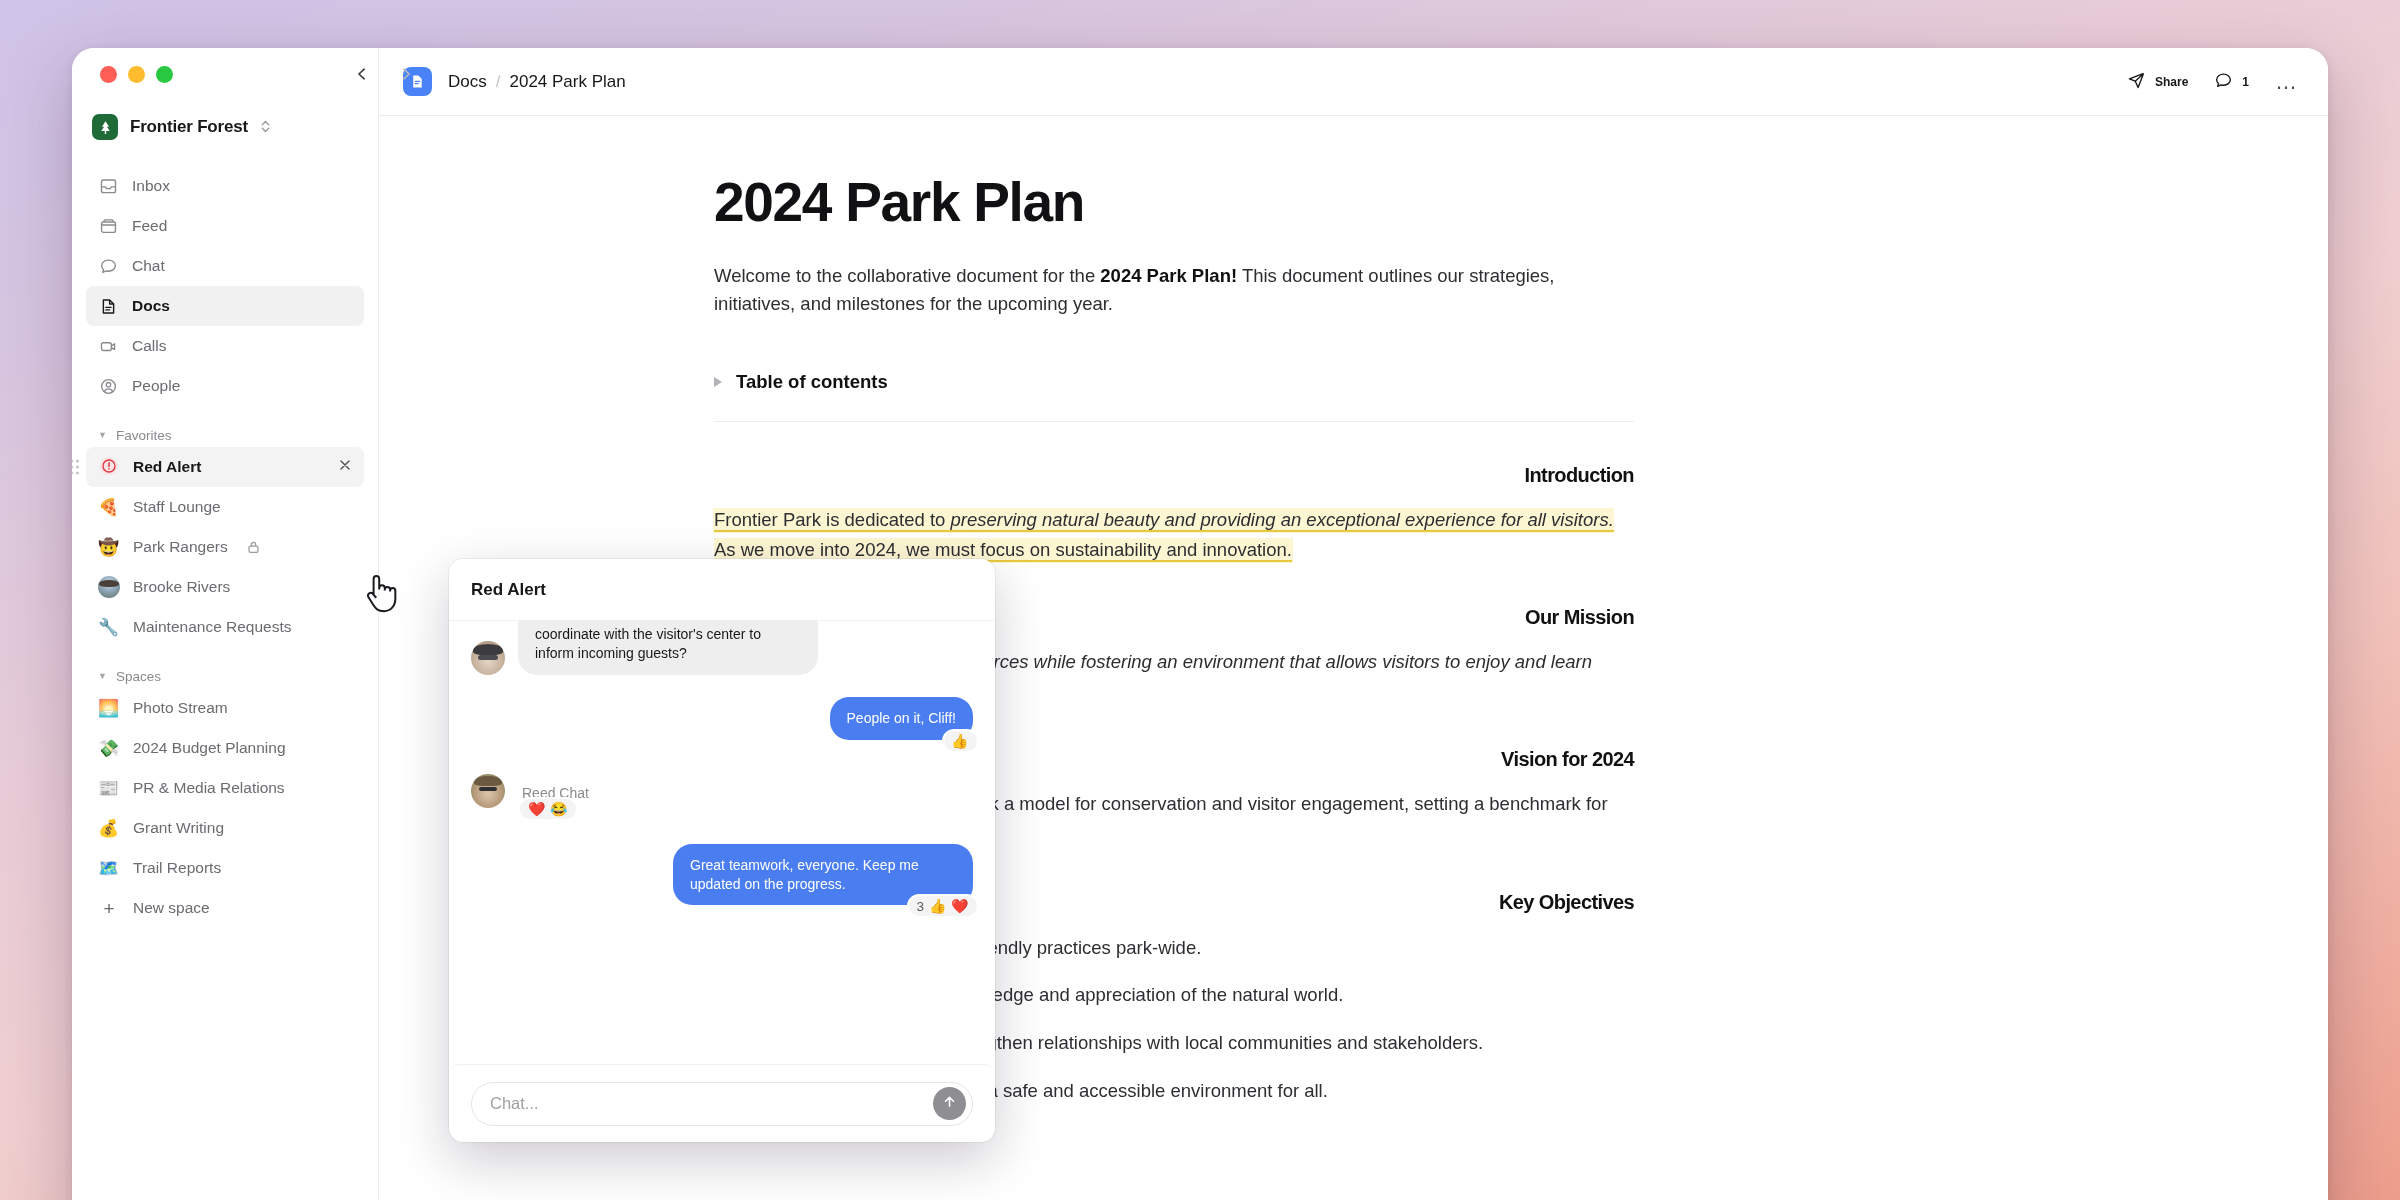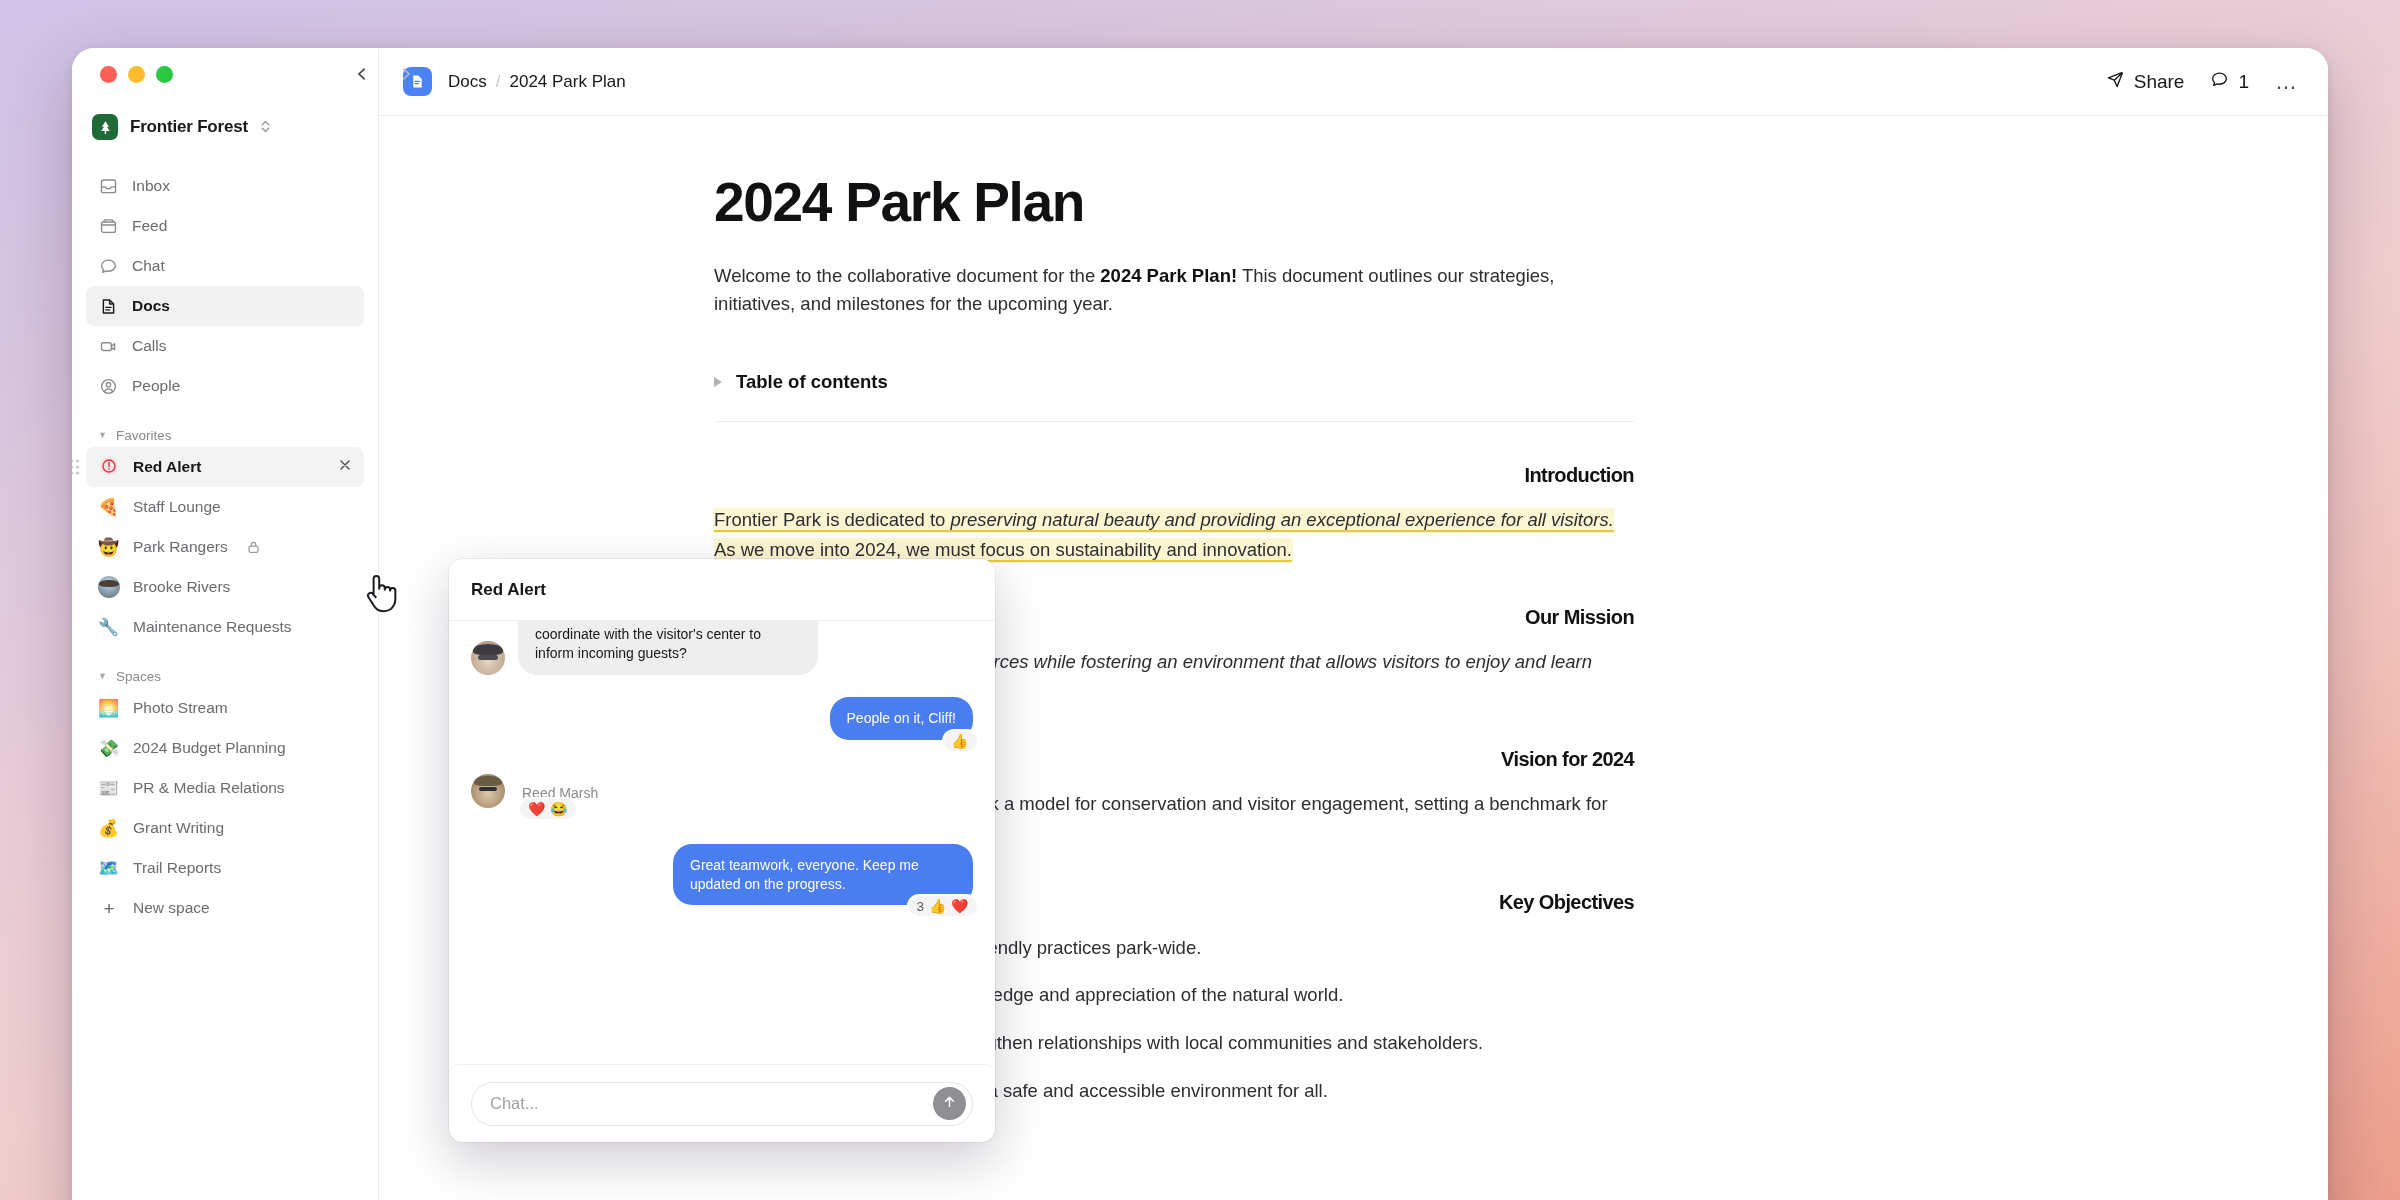--- a/index.html
+++ b/index.html
@@ -121,21 +121,21 @@
     display: flex; align-items: center; padding: 0 30px 0 24px;
   }
   .docicon {
     width: 29px; height: 29px; border-radius: 8px; background: #4a82f7;
     display: flex; align-items: center; justify-content: center; flex: 0 0 29px;
   }
   .crumbs { margin-left: 16px; font-size: 17px; color: #18181b; display: flex; align-items: center; gap: 9px; }
   .crumbs .sep { color: #c5c5c9; }
   .crumb-link { cursor: pointer; }
   .top-actions { margin-left: auto; display: flex; align-items: center; gap: 26px; }
-  .tbtn { display: flex; align-items: center; gap: 9px; font-size: 19px; color: #18181b; cursor: pointer; }
+  .tbtn { display: flex; align-items: center; gap: 9px; font-size: 12px; color: #18181b; cursor: pointer; font-weight: bold; }
   .dots { font-size: 22px; color: #4a4a4f; letter-spacing: 1px; line-height: 1; cursor: pointer; }
 
   
   .doc { flex: 1; overflow: hidden; padding: 56px 0 0 0; }
   .doc-inner { width: 920px; margin-left: 335px; }
   h1.title { font-size: 55px; line-height: 1.12; font-weight: 700; color: #111113; letter-spacing: -1.3px; }
   p.lede { margin-top: 28px; font-size: 18.5px; line-height: 1.55; color: #2e2e32; }
   p.lede b { font-weight: 700; color: #111113; }
 
   .toc { margin-top: 52px; display: flex; align-items: center; gap: 14px; cursor: pointer; }
@@ -486,21 +486,21 @@
             <div class="bubble me">People on it, Cliff!</div>
             <div class="reactions right">
               <span>👍</span>
             </div>
           </div>
         </div>
 
         <div class="msg-row" style="margin-top:34px;">
           <span class="av reed"></span>
           <div class="bubble-wrap">
-            <div class="sender">Reed Marsh</div>
+            <div class="sender">Reed Chat</div>
             <div class="reactions left">
               <span>❤️</span>
               <span>😂</span>
             </div>
           </div>
         </div>
 
         <div class="msg-row me" style="margin-top:36px;">
           <div class="bubble-wrap">
             <div class="bubble me">Great teamwork, everyone. Keep me updated on the progress.</div>

